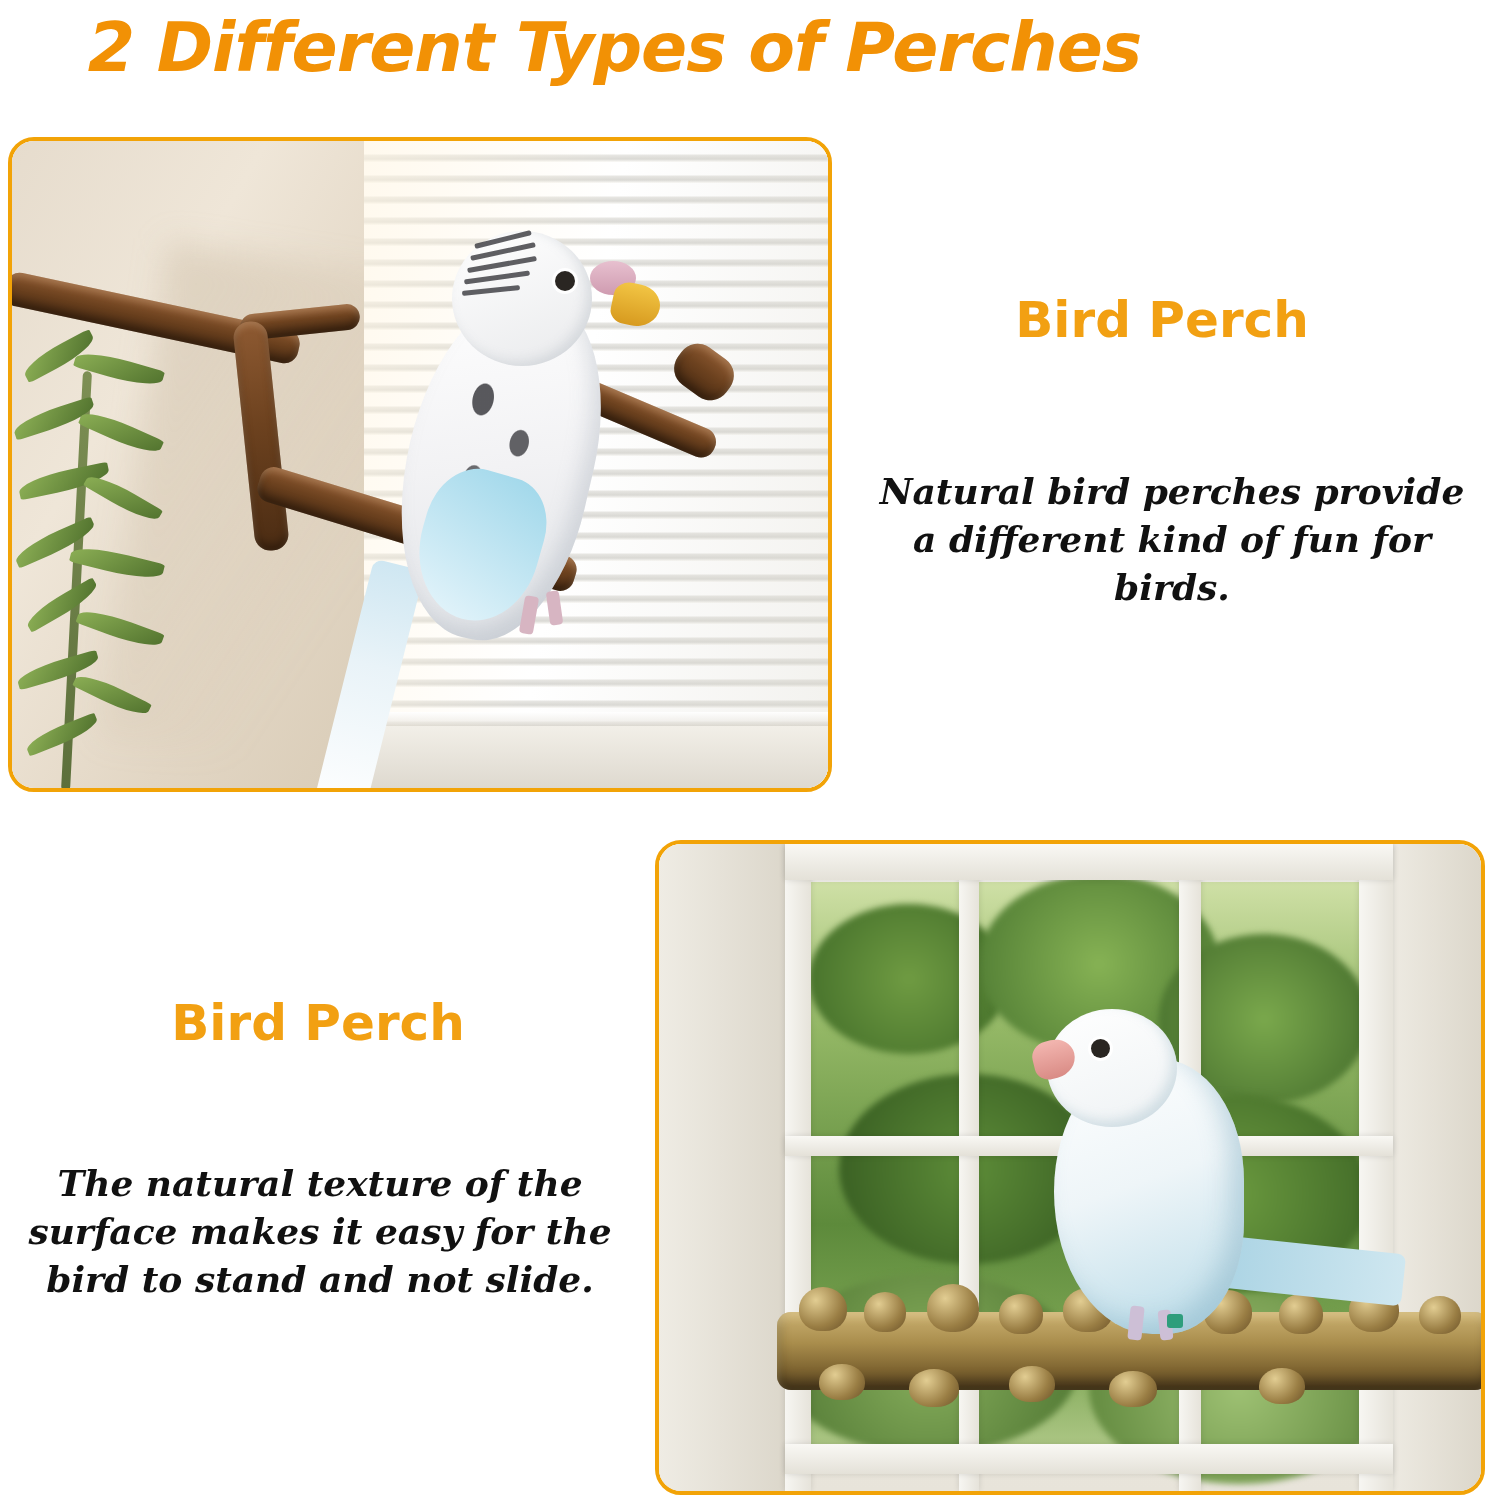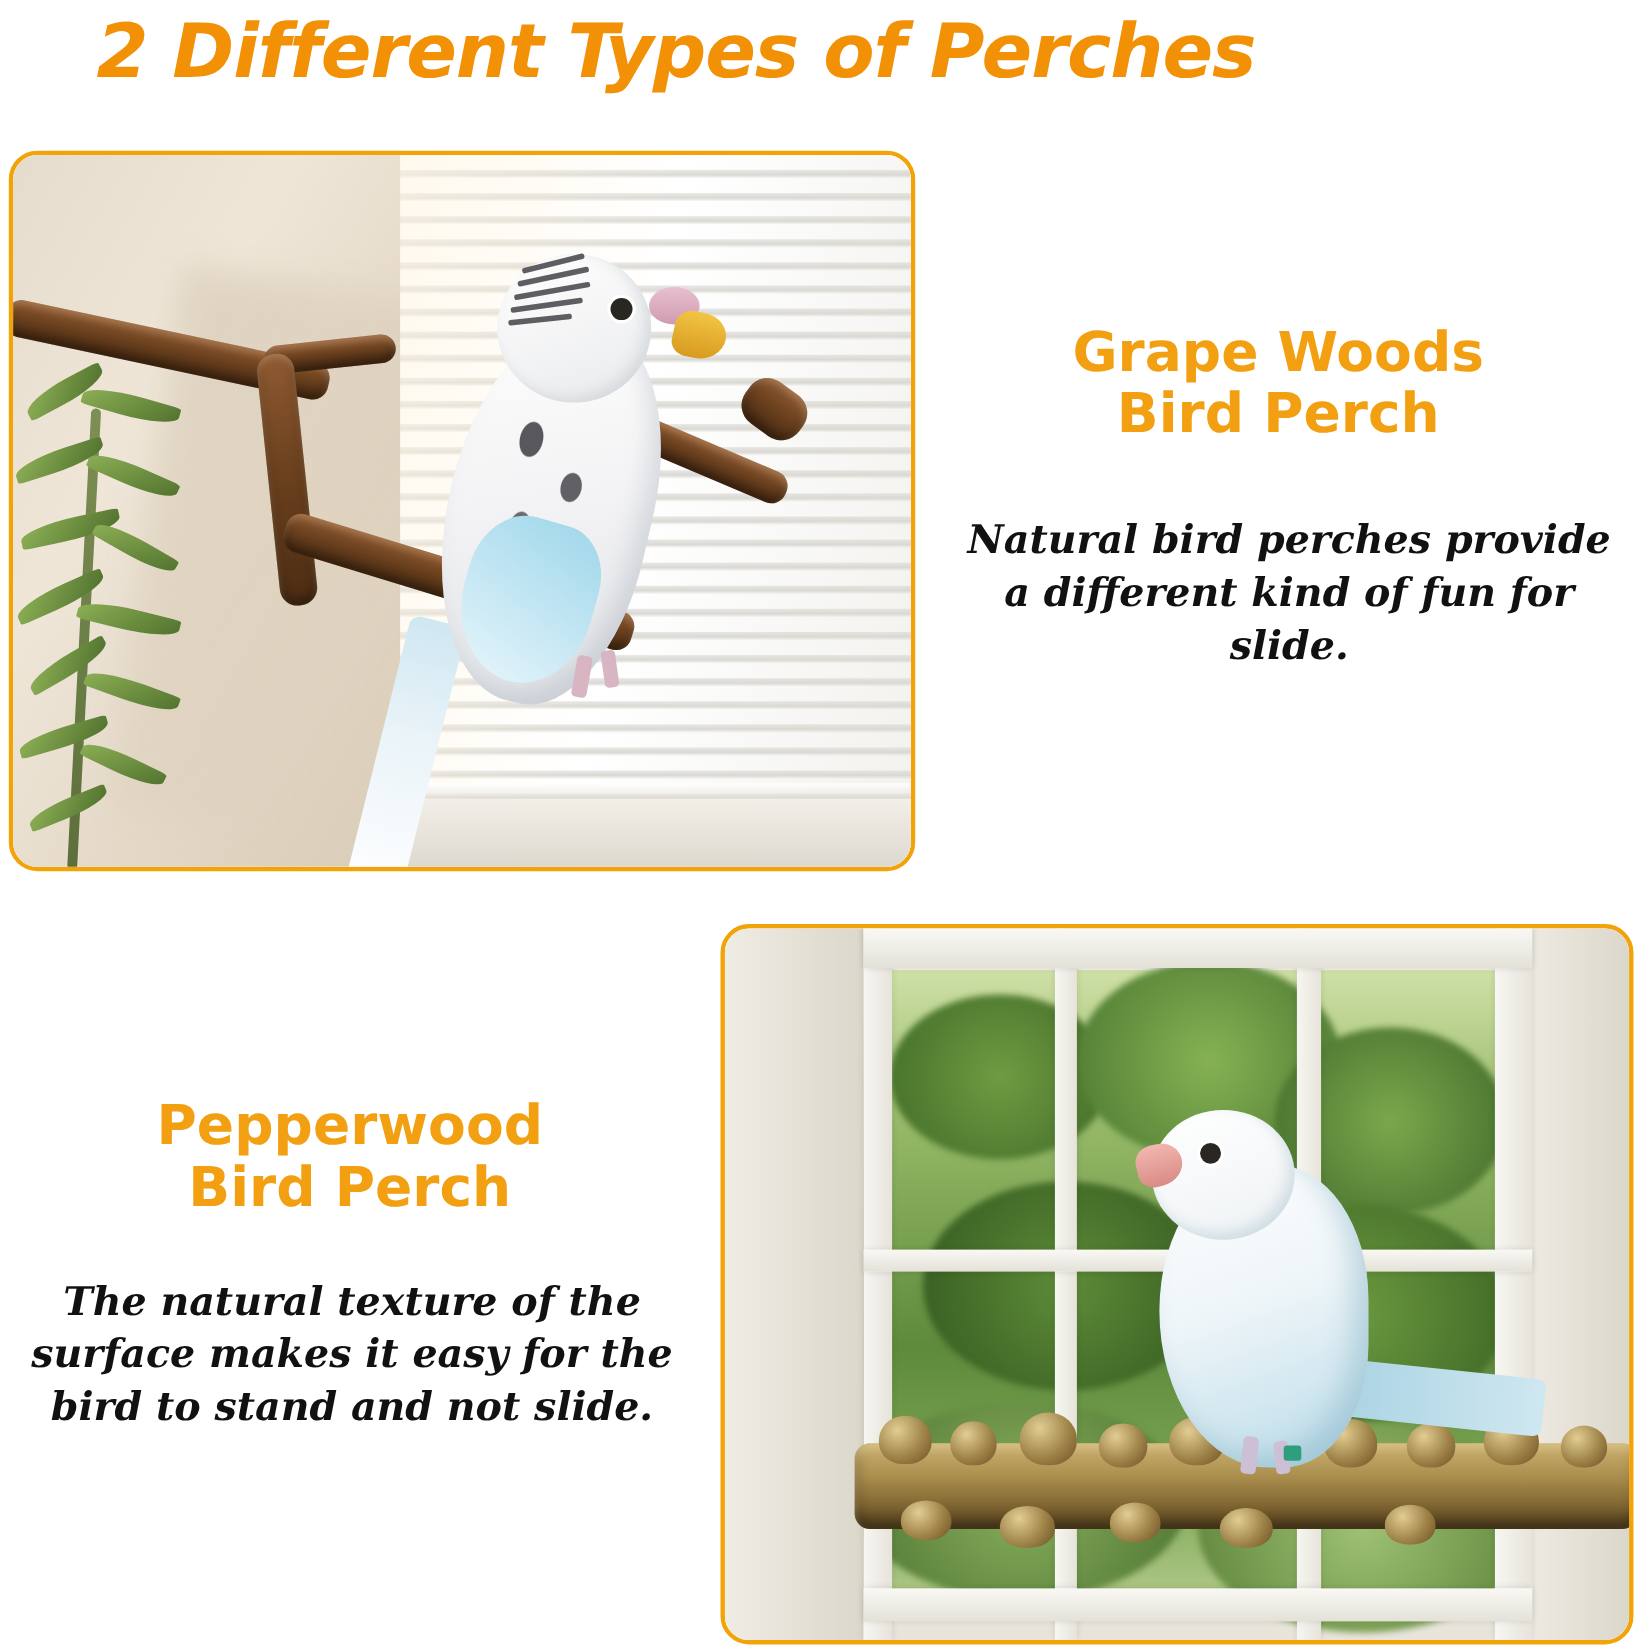--- a/index.html
+++ b/index.html
@@ -345,27 +345,25 @@
       <div class="bird-eye" style="left:543px; top:130px; width:20px; height:20px;"></div>
       <div class="cere" style="left:578px; top:120px; width:46px; height:34px;"></div>
       <div class="bird-beak" style="left:600px; top:143px; width:48px; height:42px; transform:rotate(12deg);"></div>
       <div class="bird-foot" style="left:510px; top:455px; width:14px; height:38px; transform:rotate(10deg);"></div>
       <div class="bird-foot" style="left:536px; top:450px; width:13px; height:34px; transform:rotate(-8deg);"></div>
     </div>
   </div>
 </div>
 
 <div class="title" id="title-grape">
-  <div>Grape Woods</div>
   <div>Bird Perch</div>
 </div>
-<div class="desc" id="desc-grape">Natural bird perches provide a different kind of fun for slide.</div>
+<div class="desc" id="desc-grape">Natural bird perches provide a different kind of fun for birds.</div>
 
 <div class="title" id="title-pepper">
-  <div>Pepperwood</div>
   <div>Bird Perch</div>
 </div>
 <div class="desc" id="desc-pepper">The natural texture of the surface makes it easy for the bird to stand and not slide.</div>
 
 <div class="photo-panel" id="panel-bottom">
   <div class="scene-bottom">
 
     <div class="glass"></div>
     <div class="foliage" style="left:150px; top:60px;  width:200px; height:150px; background:radial-gradient(circle,#6f9b42,#3f6a27);"></div>
     <div class="foliage" style="left:320px; top:30px;  width:240px; height:180px; background:radial-gradient(circle,#86b254,#4a7630);"></div>

